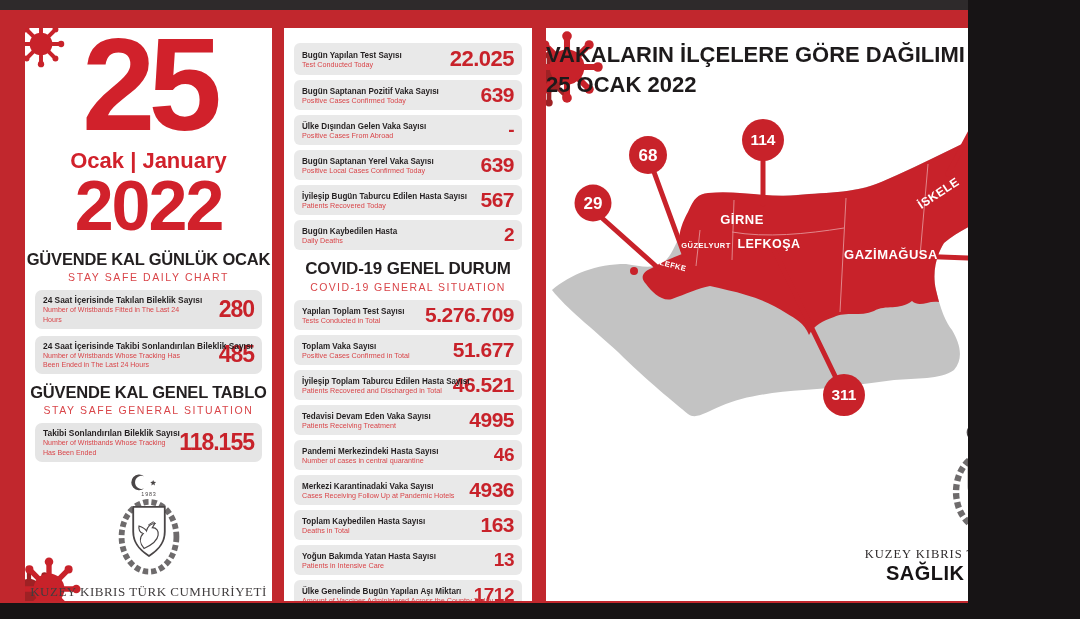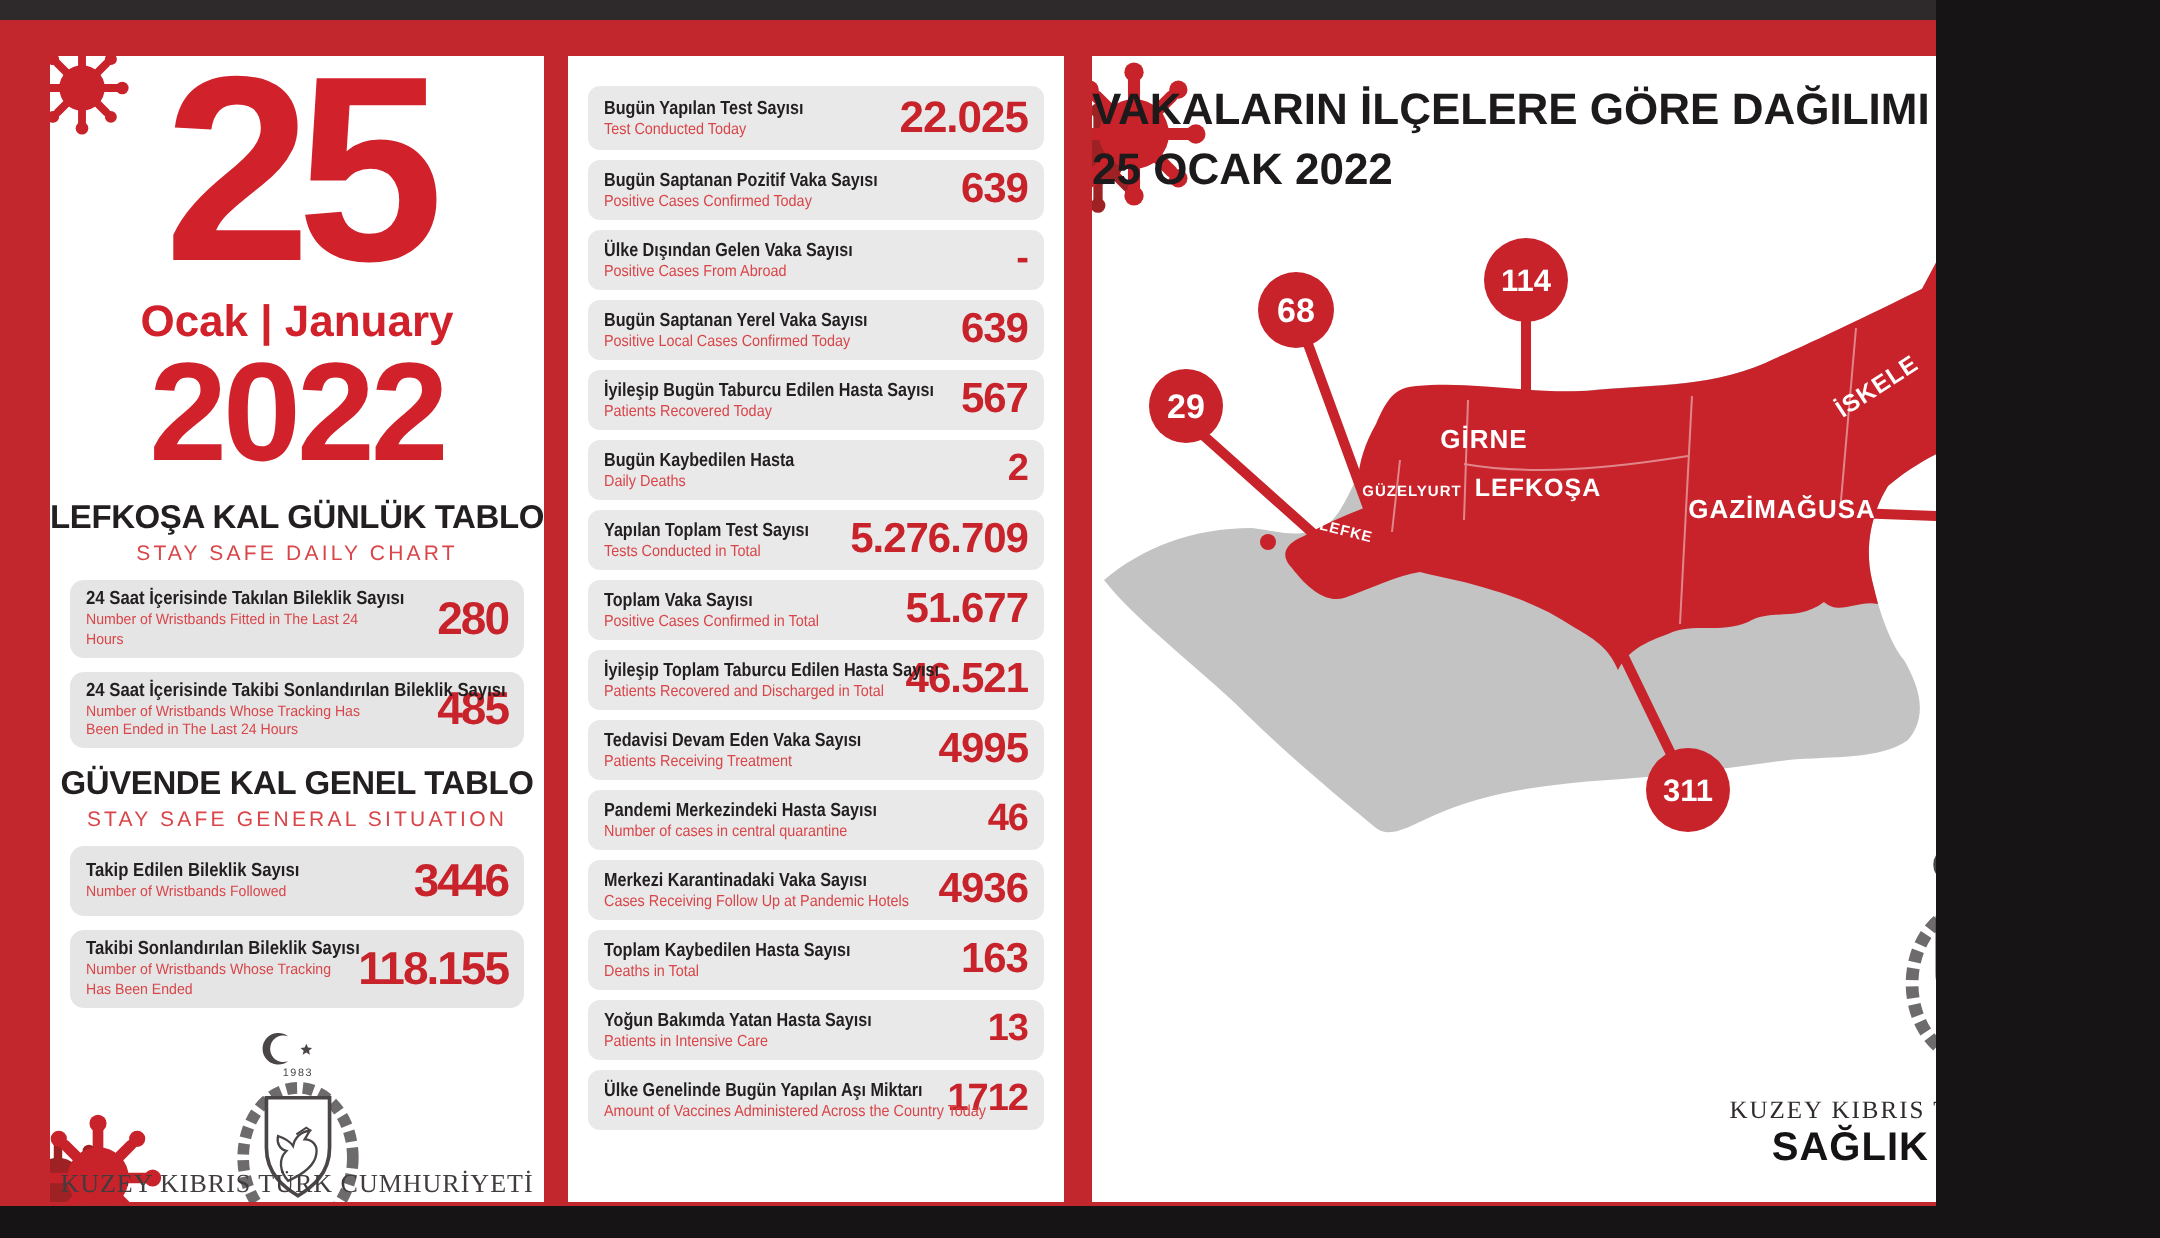--- a/index.html
+++ b/index.html
@@ -116,21 +116,21 @@
         <use href="#virus"></use>
       </svg>
     <svg class="virus" style="left:-14px;bottom:-26px;width:76px;height:76px">
         <use href="#virus"></use>
       </svg>
 
     <div class="date-day">25</div>
     <div class="date-month">Ocak | January</div>
     <div class="date-year">2022</div>
 
-    <div class="sec-title">LEFKOŞA KAL GÜNLÜK TABLO</div>
+    <div class="sec-title">GÜVENDE KAL GÜNLÜK OCAK</div>
     <div class="sec-sub">STAY SAFE DAILY CHART</div>
 
     <div class="lrow">
       <div class="txt">
         <div class="t">24 Saat İçerisinde Takılan Bileklik Sayısı</div>
         <div class="s">Number of Wristbands Fitted in The Last 24 Hours</div>
       </div>
       <div class="v">280</div>
     </div>
     <div class="lrow">
@@ -139,27 +139,20 @@
         <div class="s">Number of Wristbands Whose Tracking Has Been Ended in The Last 24 Hours</div>
       </div>
       <div class="v">485</div>
     </div>
 
     <div class="sec-title" style="margin-top:9px">GÜVENDE KAL GENEL TABLO</div>
     <div class="sec-sub">STAY SAFE GENERAL SITUATION</div>
 
     <div class="lrow">
       <div class="txt">
-        <div class="t">Takip Edilen Bileklik Sayısı</div>
-        <div class="s">Number of Wristbands Followed</div>
-      </div>
-      <div class="v">3446</div>
-    </div>
-    <div class="lrow">
-      <div class="txt">
         <div class="t">Takibi Sonlandırılan Bileklik Sayısı</div>
         <div class="s">Number of Wristbands Whose Tracking Has Been Ended</div>
       </div>
       <div class="v">118.155</div>
     </div>
 
     <svg class="left-emblem" width="88" height="108" viewBox="0 0 100 130">
         <use href="#emblem"></use>
       </svg>
     <div class="left-footer">KUZEY KIBRIS TÜRK CUMHURİYETİ</div>
@@ -202,20 +195,24 @@
       <div class="v" style="font-size:21px">567</div>
     </div>
     <div class="mrow">
       <div class="txt">
           <div class="t">Bugün Kaybedilen Hasta</div>
       <div class="s">Daily Deaths</div>
         </div>
       <div class="v">2</div>
     </div>
 
+    <div class="mid-head">
+      <div class="h1">COVID-19 GENEL DURUM</div>
+      <div class="h2">COVID-19 GENERAL SITUATION</div>
+    </div>
 
     <div class="mrow">
       <div class="txt">
           <div class="t">Yapılan Toplam Test Sayısı</div>
       <div class="s">Tests Conducted in Total</div>
         </div>
       <div class="v" style="font-size:21px">5.276.709</div>
     </div>
     <div class="mrow">
       <div class="txt">

